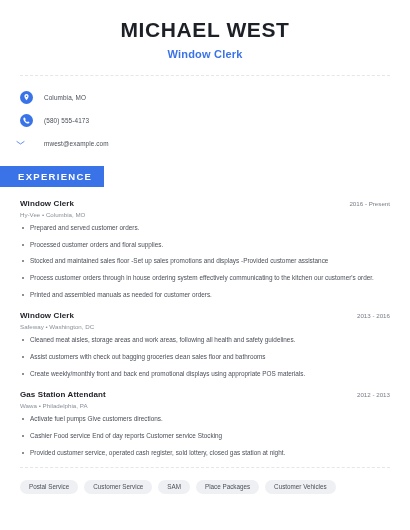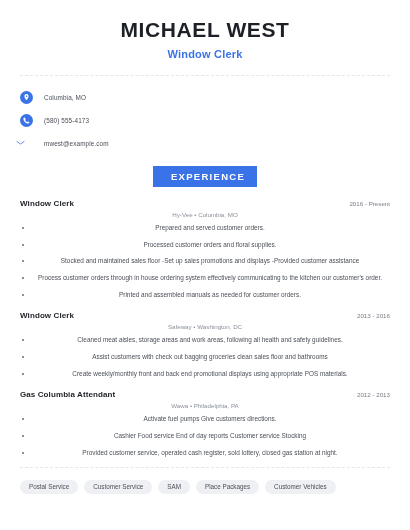--- a/index.html
+++ b/index.html
@@ -70,21 +70,20 @@
   .c-icon svg { display: block; }
   .c-text {
     font-size: 6.4px;
     color: #4a4f57;
     letter-spacing: 0.1px;
   }
 
   
   .section {
     margin-top: 14px;
-    text-align: center;
   }
   .badge {
     display: inline-block;
     background: #3a73e8;
     color: #ffffff;
     font-size: 9.5px;
     font-weight: bold;
     letter-spacing: 1.3px;
     padding: 5px 12px 5px 18px;
     margin-left: 0;
@@ -234,21 +233,21 @@
         <div class="job-meta">Safeway  •  Washington, DC</div>
         <ul class="bullets">
           <li>Cleaned meat aisles, storage areas and work areas, following all health and safety guidelines.</li>
           <li>Assist customers with check out bagging groceries clean sales floor and bathrooms</li>
           <li>Create weekly/monthly front and back end promotional displays using appropriate POS materials.</li>
         </ul>
       </div>
 
       <div class="job">
         <div class="job-head">
-          <span class="job-role">Gas Columbia Attendant</span>
+          <span class="job-role">Gas Station Attendant</span>
           <span class="job-dates">2012 - 2013</span>
         </div>
         <div class="job-meta">Wawa  •  Philadelphia, PA</div>
         <ul class="bullets">
           <li>Activate fuel pumps Give customers directions.</li>
           <li>Cashier Food service End of day reports Customer service Stocking</li>
           <li>Provided customer service, operated cash register, sold lottery, closed gas station at night.</li>
         </ul>
       </div>
 

